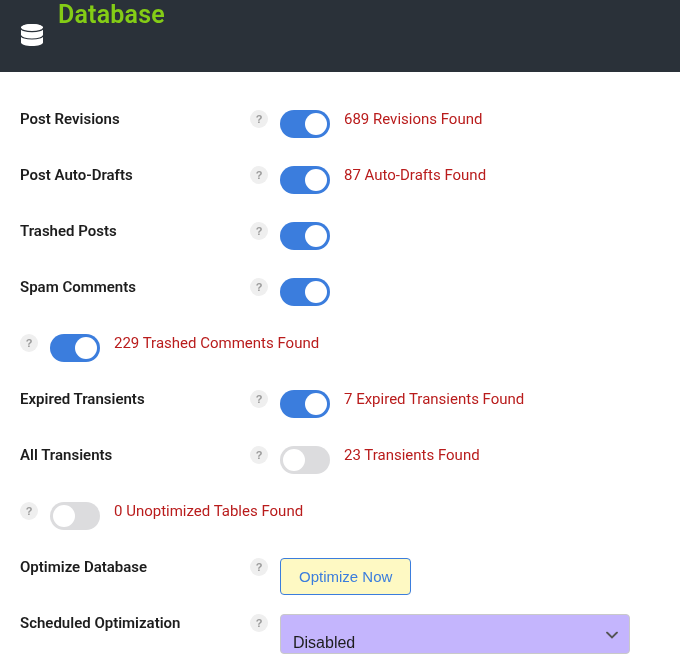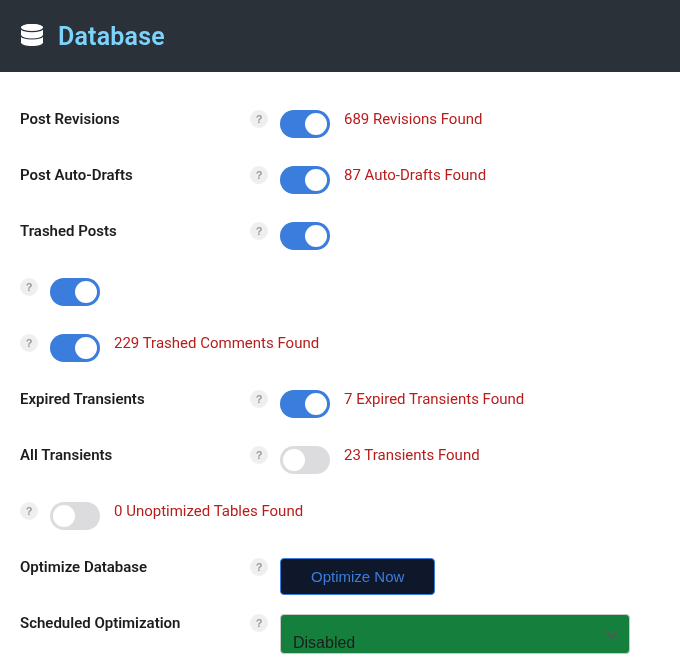--- a/index.html
+++ b/index.html
@@ -9,24 +9,23 @@
     }
     body {
       font-family: -apple-system, BlinkMacSystemFont, "Segoe UI", Roboto, Helvetica, Arial, sans-serif;
       background: #ffffff;
       width: 680px;
       height: 670px;
       overflow: hidden;
     }
     .header {
       background: #2a3139;
-      color: #7dd3fc;
+      color: #84cc16;
       height: 72px;
       display: flex;
-      align-items: center;
       padding: 0 20px;
     }
     .header-icon {
       margin-right: 14px;
       display: flex;
       align-items: center;
     }
     .header-title {
       font-size: 25px;
       font-weight: 600;
@@ -100,39 +99,39 @@
       position: absolute;
       top: 3px;
     }
     .toggle.on .toggle-knob {
       right: 3px;
     }
     .toggle.off .toggle-knob {
       left: 3px;
     }
     .optimize-btn {
-      background: #0f172a;
+      background: #fef9c3;
       color: #3b7ddd;
       border: 1px solid #3b7ddd;
       border-radius: 4px;
-      padding: 9px 30px;
+      padding: 9px 18px;
       font-size: 15px;
       font-weight: 500;
       cursor: pointer;
     }
     .select-wrap {
       position: relative;
       width: 350px;
     }
     .select {
       width: 100%;
       height: 40px;
       border: 1px solid #c9c9c9;
       border-radius: 4px;
-      background: #15803d;
+      background: #c4b5fd;
       font-size: 16px;
       padding: 16px 34px 0 12px;
       color: #1d1d1d;
       appearance: none;
       -webkit-appearance: none;
       cursor: pointer;
     }
     .select-chevron {
       position: absolute;
       right: 12px;
@@ -197,20 +196,21 @@
         <button class="help-btn">?</button>
       </div>
     <div class="control-col">
       <div class="toggle on">
           <div class="toggle-knob"></div>
         </div>
     </div>
   </div>
 
   <div class="row">
+    <div class="label-col">Spam Comments</div>
     <div class="help-col">
         <button class="help-btn">?</button>
       </div>
     <div class="control-col">
       <div class="toggle on">
           <div class="toggle-knob"></div>
         </div>
     </div>
   </div>
 

